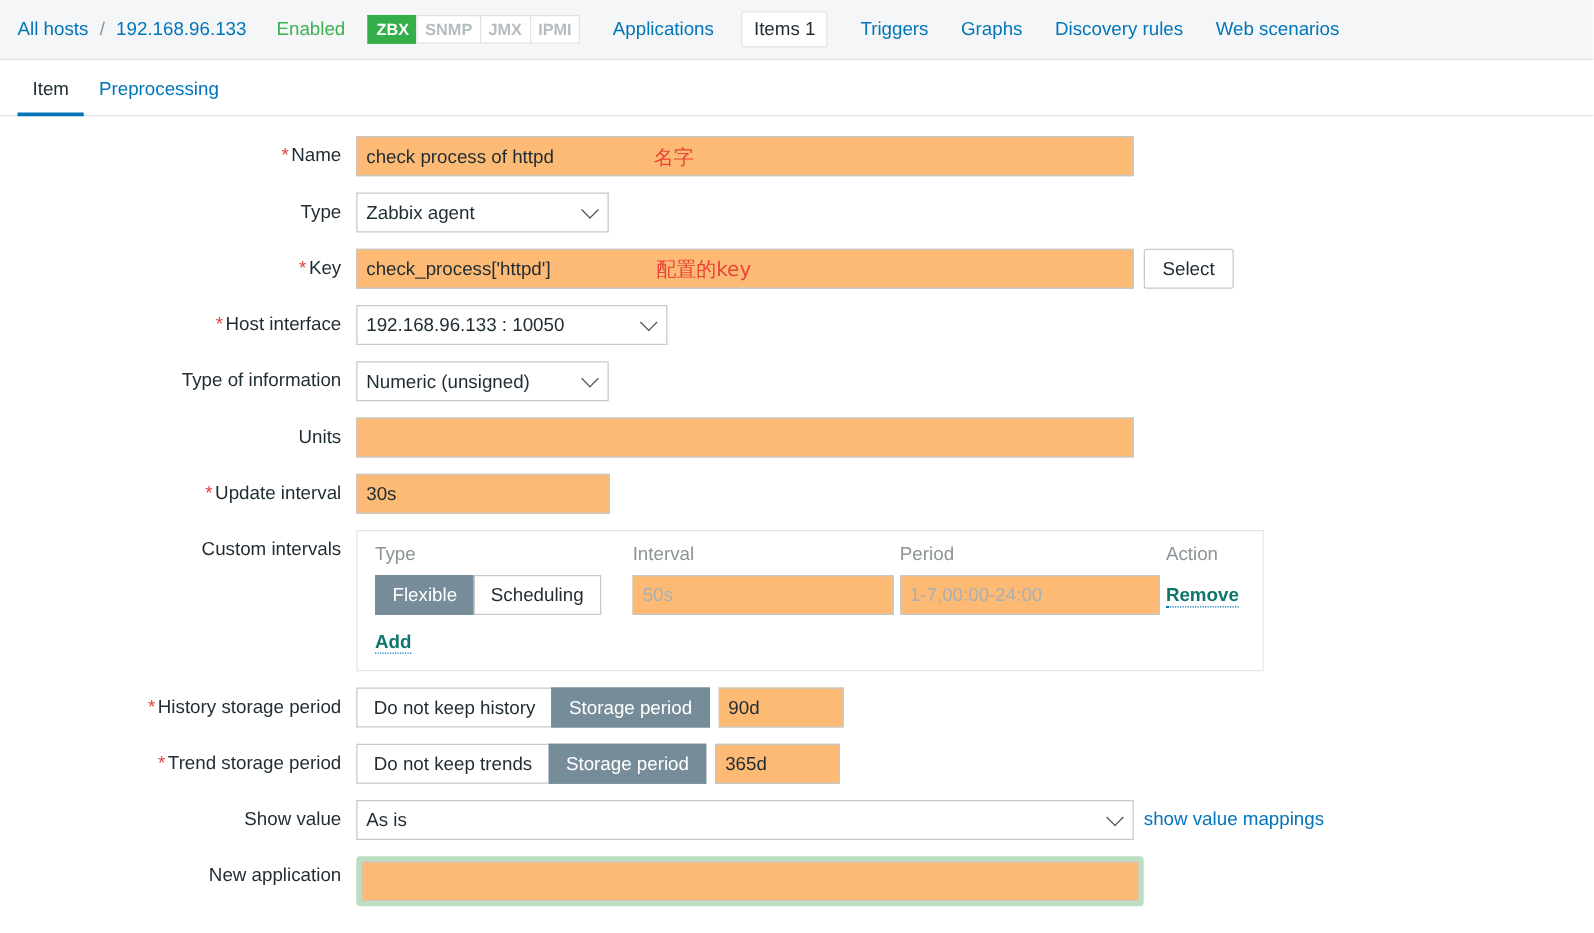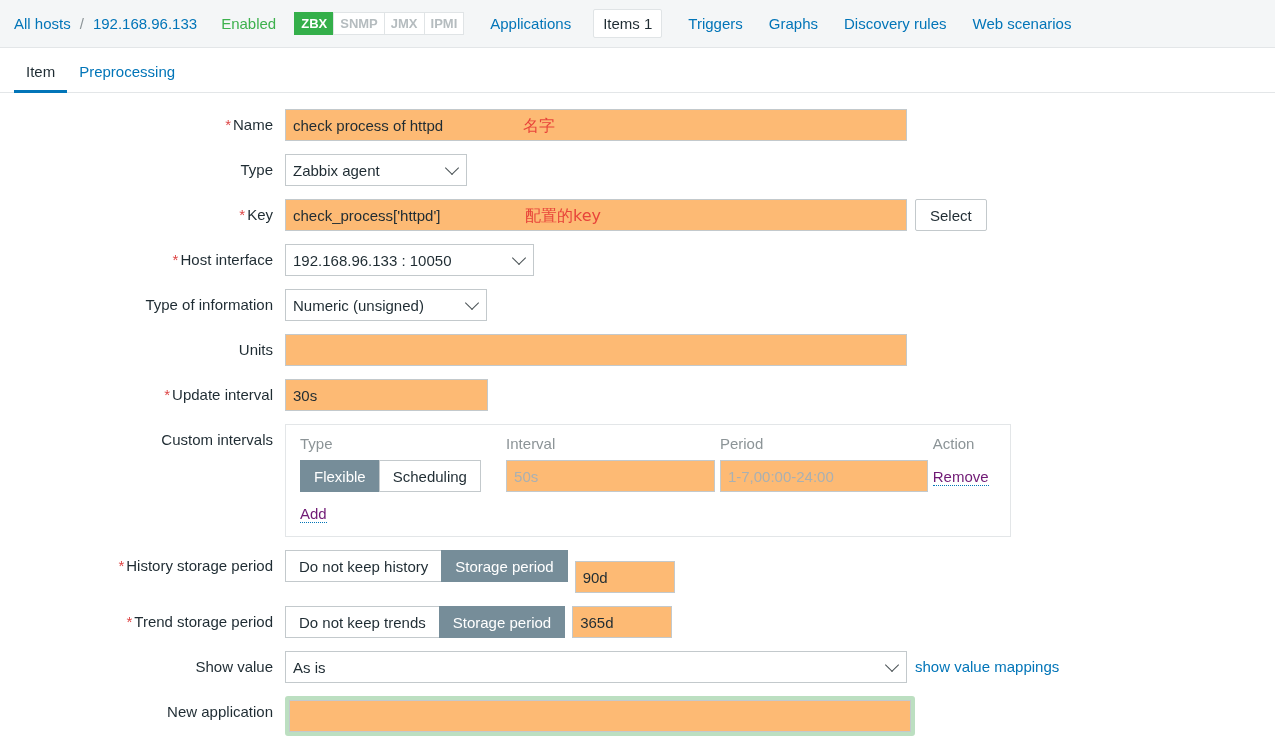--- a/index.html
+++ b/index.html
@@ -204,26 +204,27 @@
     font-size: 15px;
     margin-bottom: 8px;
   }
   .ci-row { display: flex; align-items: center; }
   .ci-c1 { width: 215px; }
   .ci-c2 { width: 223px; }
   .ci-c3 { width: 222px; }
   .ci-c4 { width: 66px; }
 
   .dlink {
-    color: #701a75;
+    color: #0f766e;
     font-size: 15px;
     text-decoration: none;
     border-bottom: 1px dotted #0275b8;
     cursor: pointer;
     line-height: 17px;
+    font-weight: bold;
   }
   .plain-link {
     color: #0275b8;
     font-size: 15px;
     text-decoration: none;
     cursor: pointer;
   }
   .add-wrap { margin-top: 13px; }
 
   
@@ -284,21 +285,21 @@
     </div>
     <div class="field">
       <input class="txt" style="width: 622px;" value="check process of httpd">
       <span class="annot" style="left:238px; top:7px;">名字</span>
     </div>
   </div>
 
   <div class="row">
     <div class="label"><span>Type</span></div>
     <div class="field">
-      <div class="sel" style="width:182px">
+      <div class="sel" style="width:202px">
         <span>Zabbix agent</span>
         <span class="chev"></span>
       </div>
     </div>
   </div>
 
   <div class="row">
     <div class="label">
       <span class="req">*</span><span>Key</span>
     </div>
@@ -383,21 +384,21 @@
 
   <div class="row">
     <div class="label">
       <span class="req">*</span><span>History storage period</span>
     </div>
     <div class="field">
       <div class="seg">
         <div class="seg-btn">Do not keep history</div>
         <div class="seg-btn on">Storage period</div>
       </div>
-      <input class="txt" style="width: 100px; margin-left: 7px; margin-top: 11px;" value="90d">
+      <input class="txt" style="width: 100px; margin-left: 7px;" value="90d">
     </div>
   </div>
 
   <div class="row">
     <div class="label">
       <span class="req">*</span><span>Trend storage period</span>
     </div>
     <div class="field">
       <div class="seg">
         <div class="seg-btn">Do not keep trends</div>

